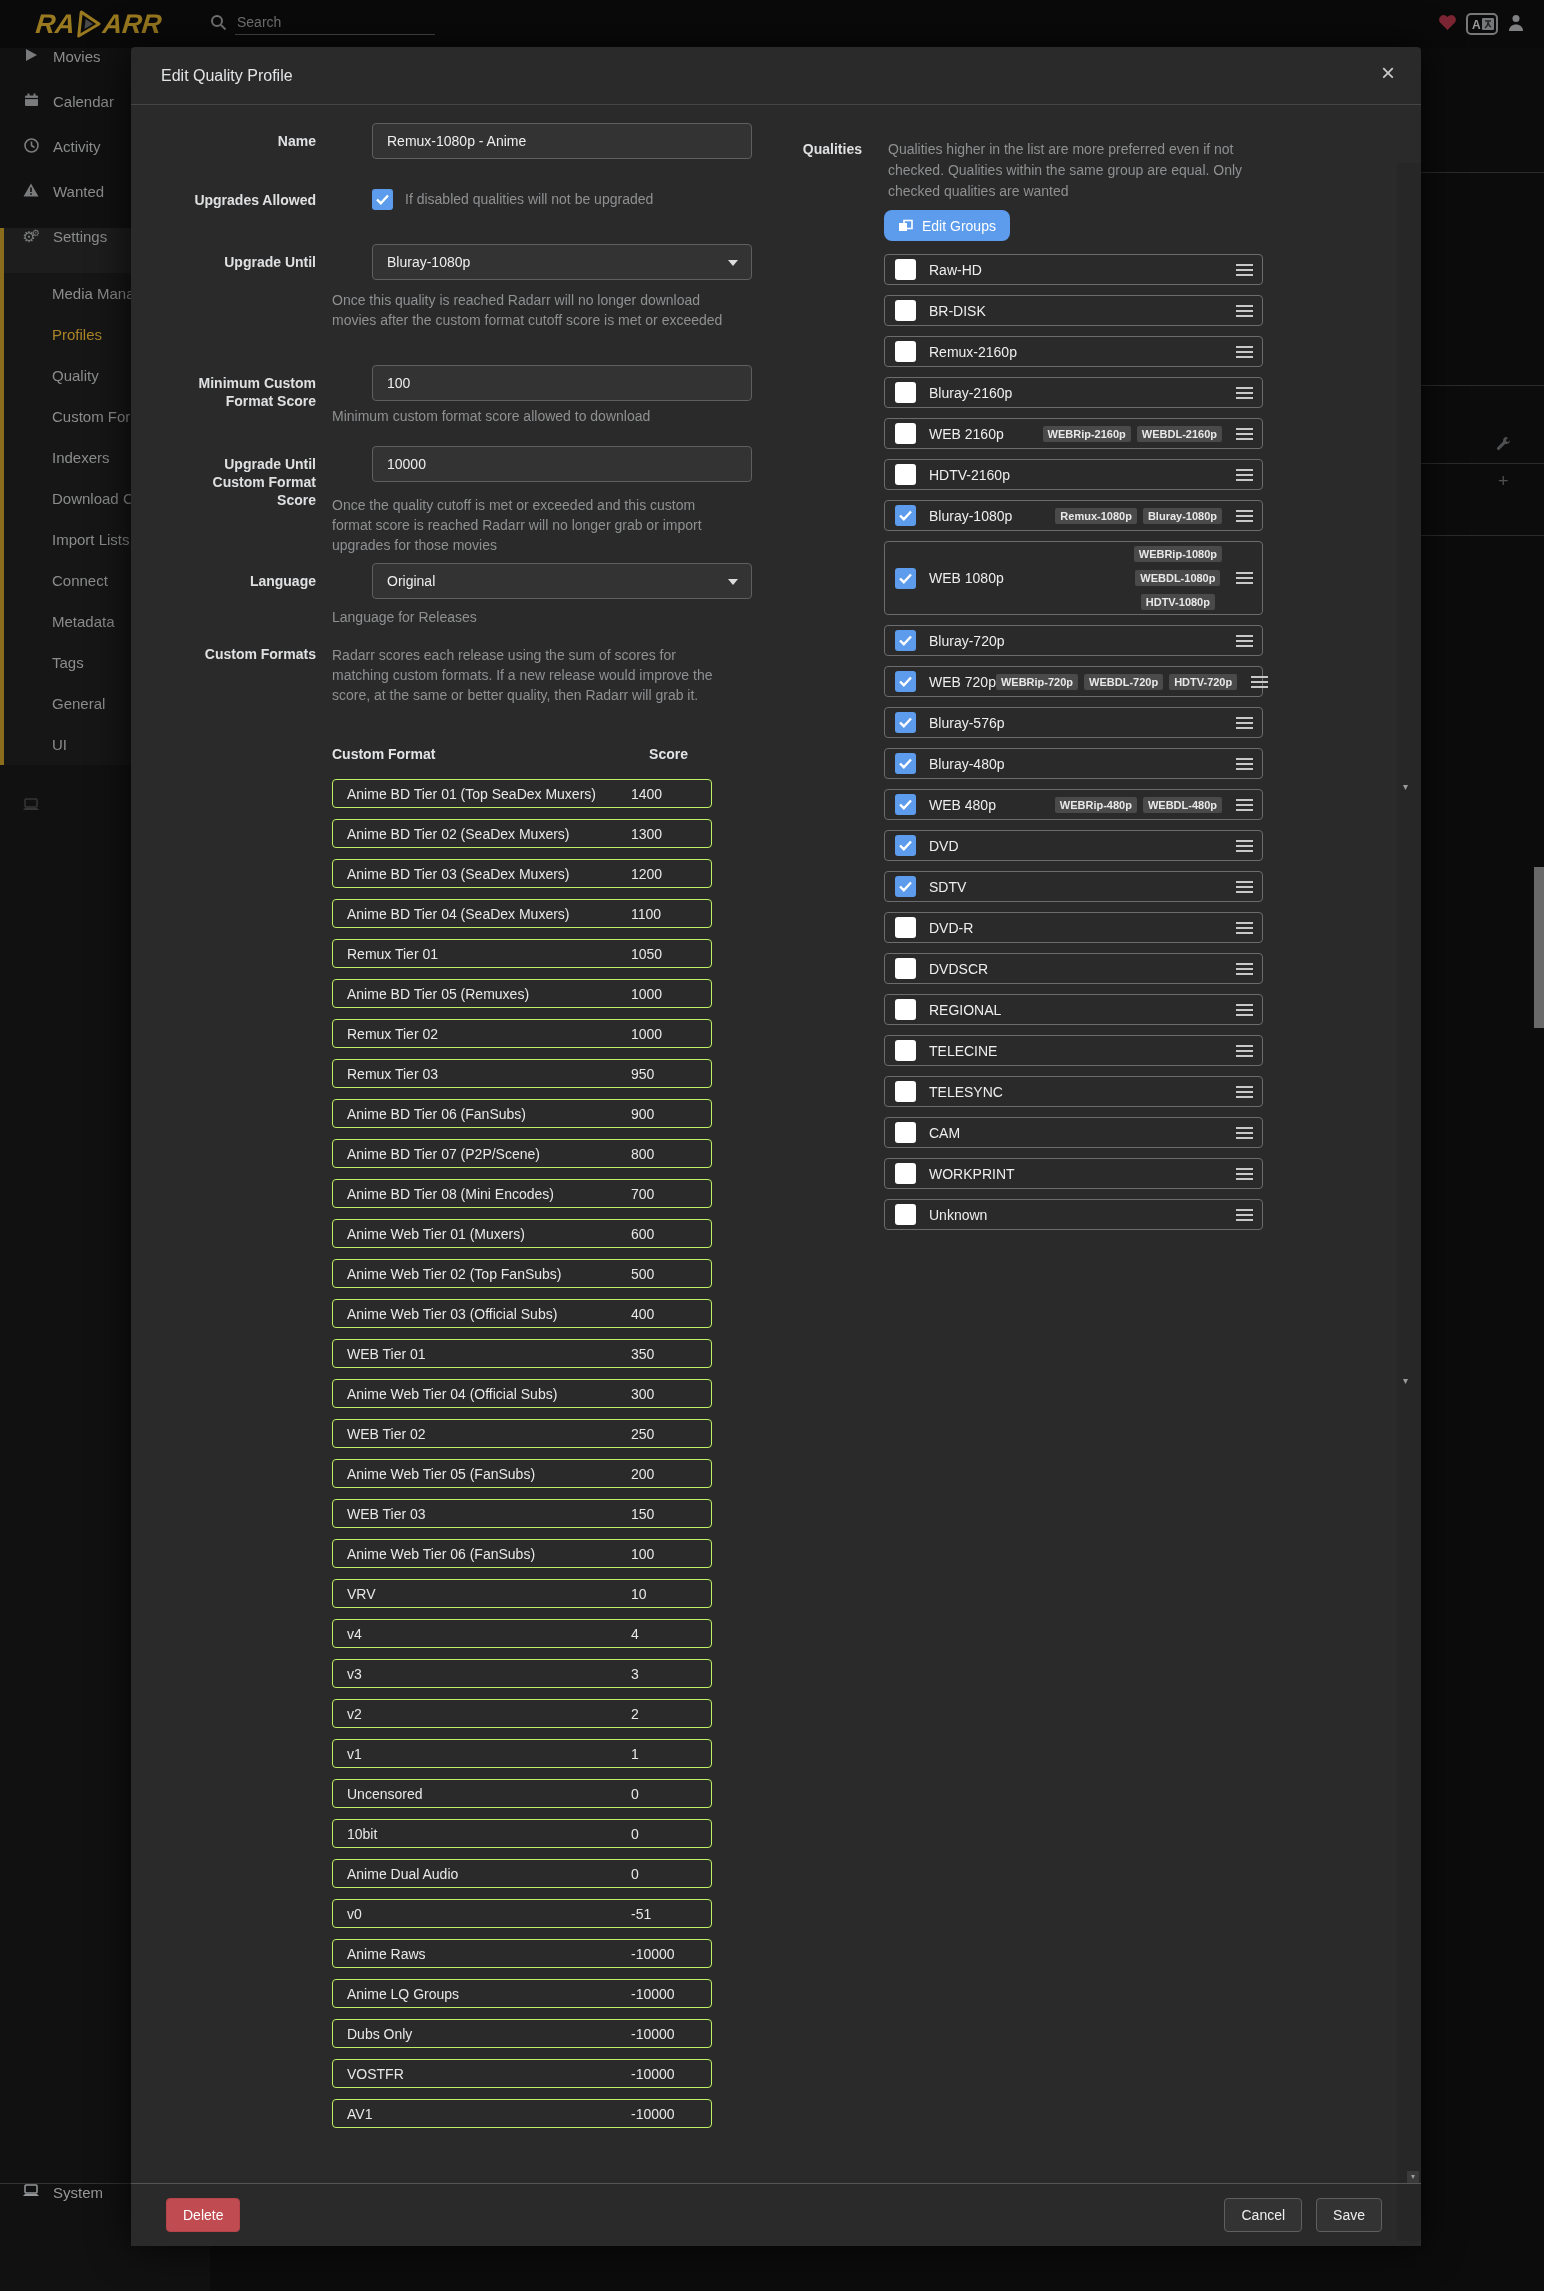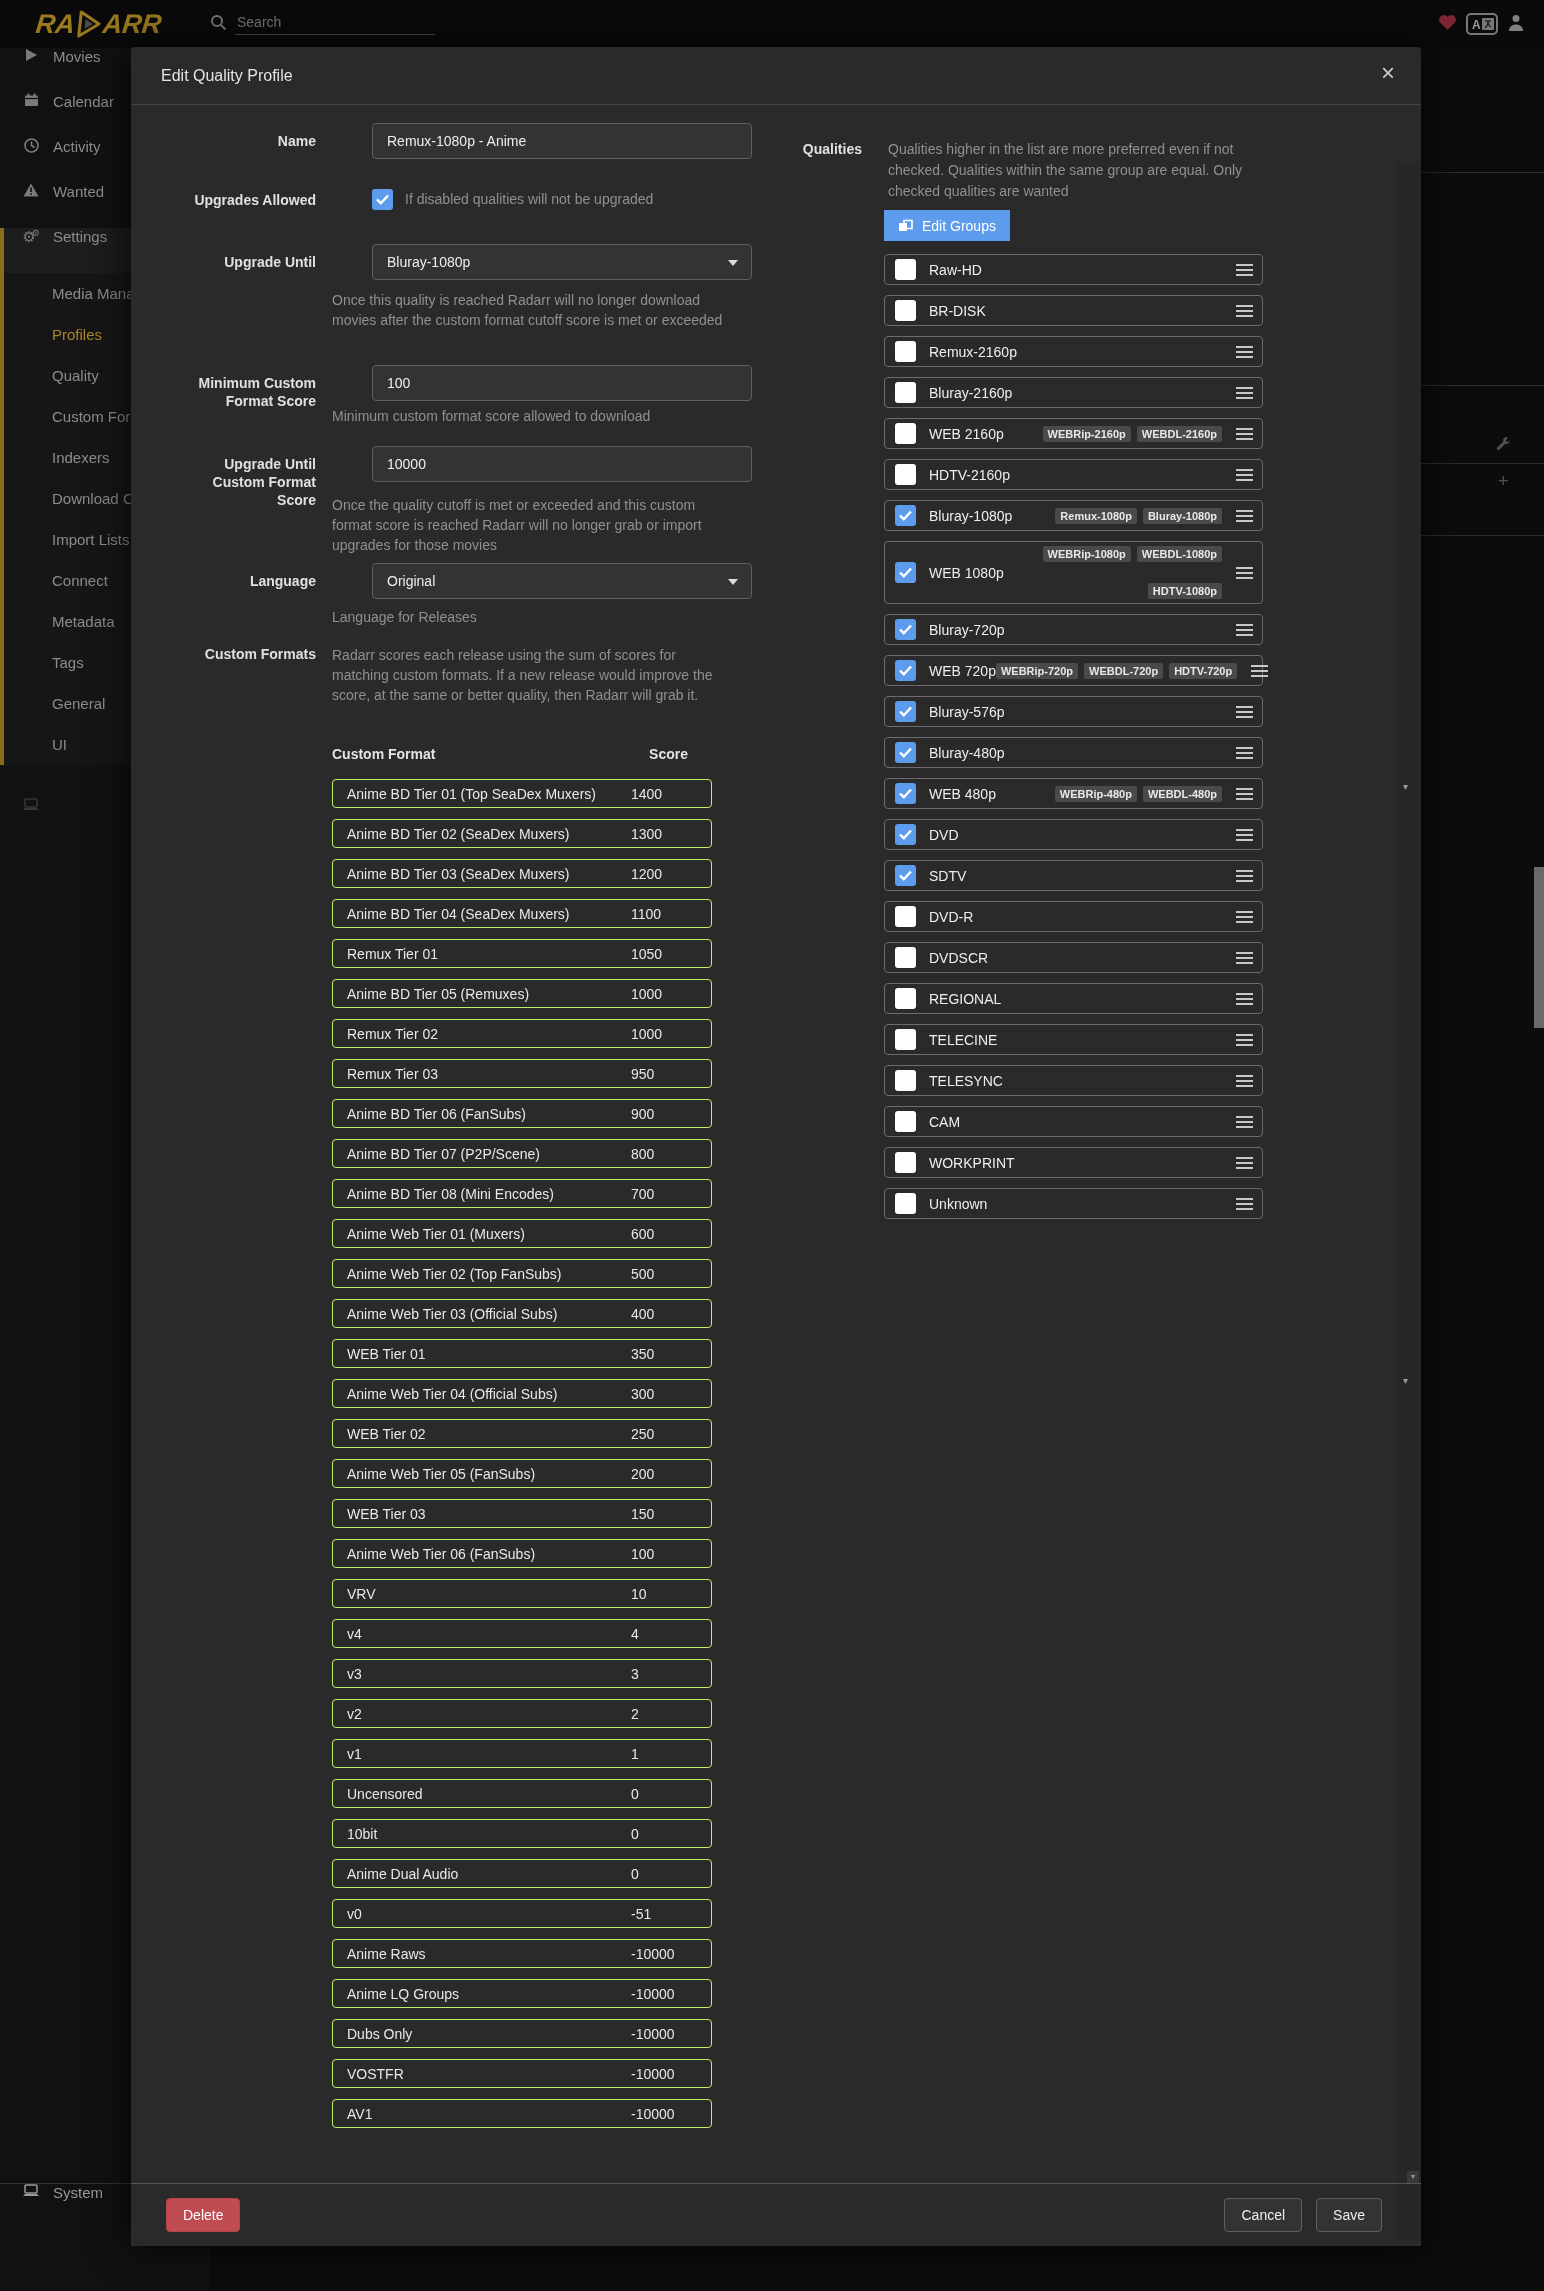--- a/index.html
+++ b/index.html
@@ -56,26 +56,26 @@
   .cf-head { position:absolute; left:161px; top:641px; width:400px; display:flex; color:#e3e4e6; font-weight:bold; font-size:14px; }
   .cf-head .sc { margin-left:auto; padding-right:44px; }
   .cf-list { position:absolute; left:161px; top:674px; width:380px; display:flex; flex-direction:column; gap:11px; }
   .cf-row { position:relative; height:29px; border:1px solid #bef264; border-radius:4px; display:flex; align-items:center; padding:0 14px; color:#e8e8e9; font-size:14px; }
   .cf-score { position:absolute; left:298px; }
 
   
   .qcol { position:absolute; left:545px; top:0; width:700px; }
   .qlabel { position:absolute; left:0; top:36px; width:186px; text-align:right; color:#dfe0e2; font-weight:bold; font-size:14px; }
   .qdesc { position:absolute; left:212px; top:34px; width:372px; color:#8e9092; font-size:14px; line-height:21px; }
-  .edit-groups { position:absolute; left:208px; top:105px; height:31px; background:#5d9cec; border:none; border-radius:0; color:#fff; font-size:14px; padding:0 14px; display:flex; align-items:center; gap:9px; cursor:pointer; font-family:"Liberation Sans",sans-serif; }
+  .edit-groups { position:absolute; left:208px; top:105px; height:31px; background:#5d9cec; border:none; border-radius:8px; color:#fff; font-size:14px; padding:0 14px; display:flex; align-items:center; gap:9px; cursor:pointer; font-family:"Liberation Sans",sans-serif; }
   .q-list { position:absolute; left:208px; top:149px; width:379px; display:flex; flex-direction:column; gap:10px; }
   .q-item { min-height:30px; border:1px solid #6c6c6c; border-radius:4px; display:flex; align-items:center; padding:4px 9px 4px 10px; color:#eee; font-size:14px; }
   .q-item .q-name { margin-left:13px; white-space:nowrap; }
   .badges { margin-left:auto; display:flex; justify-content:flex-end; align-items:center; gap:6px; flex-wrap:nowrap; }
-  .q-item.tall .badges { flex-wrap:wrap; max-width:218px; row-gap:21px; }
+  .q-item.tall .badges { flex-wrap:wrap; max-width:218px; row-gap:8px;flex-direction:column; }
   .badge { background:#4a4a4a; color:#e8e8e8; font-size:11px; font-weight:bold; padding:2px 5px; border-radius:2px; white-space:nowrap; }
   .drag { width:17px; height:12px; margin-left:14px; flex:none; background:linear-gradient(#c8c8c8 0 2px, transparent 2px 5px, #c8c8c8 5px 7px, transparent 7px 10px, #c8c8c8 10px 12px); cursor:grab; }
 
   
   .scroll-track { position:absolute; left:1266px; top:58px; width:24px; height:2078px; background:#272727; }
   .scroll-thumb { position:absolute; left:1403px; top:820px; width:10px; height:161px; background:#696969; z-index:11; }
   .scroll-caret { position:absolute; color:#9a9a9a; font-size:10px; z-index:11; }
 
   
   .m-footer { position:absolute; left:0; bottom:0; width:1290px; height:63px; border-top:1px solid #565656; display:flex; align-items:center; padding:0 39px 0 35px; }

